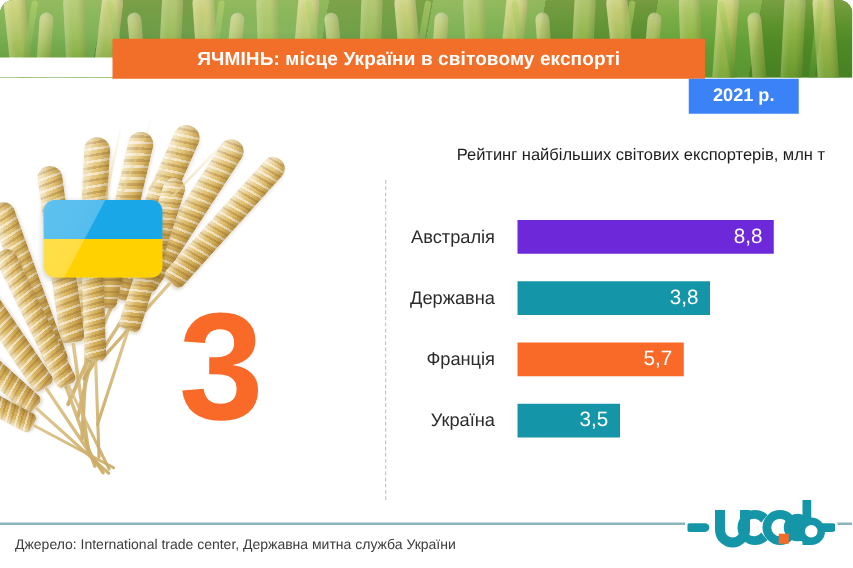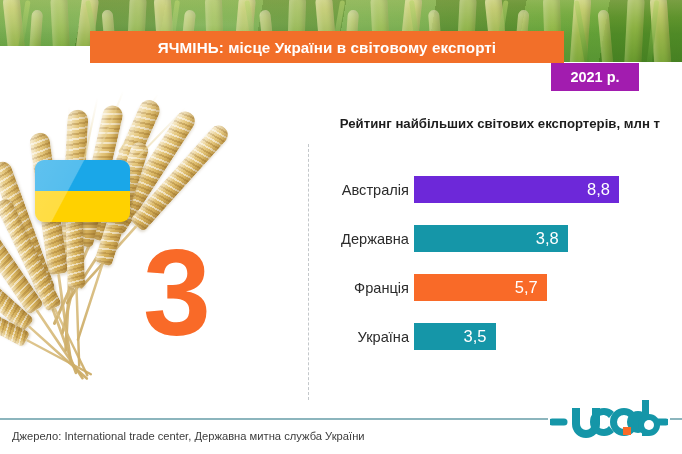--- a/index.html
+++ b/index.html
@@ -4,21 +4,21 @@
 <title>UCAB infographic</title>
 <style>
   html,body{margin:0;padding:0;}
   body{
     width:682px;height:454px;
     background:#ffffff;
     font-family:"Liberation Sans","DejaVu Sans",sans-serif;
     overflow:hidden;
     -webkit-font-smoothing:antialiased;
   }
-  #page{position:relative;width:682px;height:454px;overflow:hidden;background:#fff;}
+  #page{position:relative;width:682px;height:454px;overflow:hidden;background:#fff;border-radius:11px;}
 
   
   .banner{
     position:absolute;left:0;top:0;width:682px;height:62px;overflow:hidden;
     background:#4f8f25;
   }
   .banner .field{
     position:absolute;inset:0;
     background:
       linear-gradient(100deg, rgba(255,255,255,.10) 0 12%, rgba(0,0,0,.12) 12% 24%, rgba(255,255,255,.07) 24% 38%, rgba(0,0,0,.10) 38% 50%, rgba(255,255,255,.10) 50% 63%, rgba(0,0,0,.12) 63% 76%, rgba(255,255,255,.06) 76% 88%, rgba(0,0,0,.10) 88% 100%),
@@ -50,21 +50,21 @@
     position:absolute;left:90px;top:31px;width:474px;height:32px;
     background:#f26f29;
     display:flex;align-items:center;justify-content:center;
     z-index:6;
   }
   .title-bar .t{
     color:#fff;font-size:15.2px;font-weight:bold;letter-spacing:.1px;white-space:nowrap;
   }
   .year-badge{
     position:absolute;left:551px;top:63px;width:88px;height:28px;
-    background:#a21caf;display:flex;align-items:center;justify-content:center;z-index:6;
+    background:#3b82f6;display:flex;align-items:center;justify-content:center;z-index:6;
   }
   .year-badge .t{color:#fff;font-size:14.5px;font-weight:bold;}
 
   
   .left-art{position:absolute;left:0;top:62px;width:300px;height:333px;overflow:hidden;}
 
   .sheaf{position:absolute;left:-14px;top:4px;width:300px;height:300px;}
   .stalk{
     position:absolute;left:60px;bottom:46px;
     width:21px;height:150px;border-radius:11px 11px 6px 6px;
@@ -107,28 +107,28 @@
   
   .v-divider{
     position:absolute;left:308px;top:144px;width:0;height:256px;
     border-left:1.4px dashed #c3c7ca;
   }
 
   
   .chart{position:absolute;left:300px;top:108px;width:382px;height:292px;}
   .chart-title{
     position:absolute;right:22px;top:8px;width:348px;
-    text-align:right;color:#1d1d1d;font-size:13.2px;font-weight:bold;line-height:1.28;
+    text-align:right;color:#1d1d1d;font-size:13.2px;font-weight:normal;line-height:1.28;
   }
   .rows{position:absolute;left:0;top:57px;width:382px;}
   .row{
     position:relative;height:49px;display:flex;align-items:center;
   }
   .row .cat{
-    width:114px;text-align:right;padding-right:5px;box-sizing:border-box;
+    width:114px;text-align:right;padding-right:18px;box-sizing:border-box;
     font-size:14.6px;color:#2b2b2b;white-space:nowrap;
   }
   .row .barwrap{position:relative;flex:1;height:27px;}
   .row .bar{
     position:absolute;left:0;top:0;height:27px;
     display:flex;align-items:center;justify-content:flex-end;
     box-sizing:border-box;padding-right:9px;
   }
   .row .bar .val{color:#ffffff;font-size:16.5px;line-height:1;}
 

